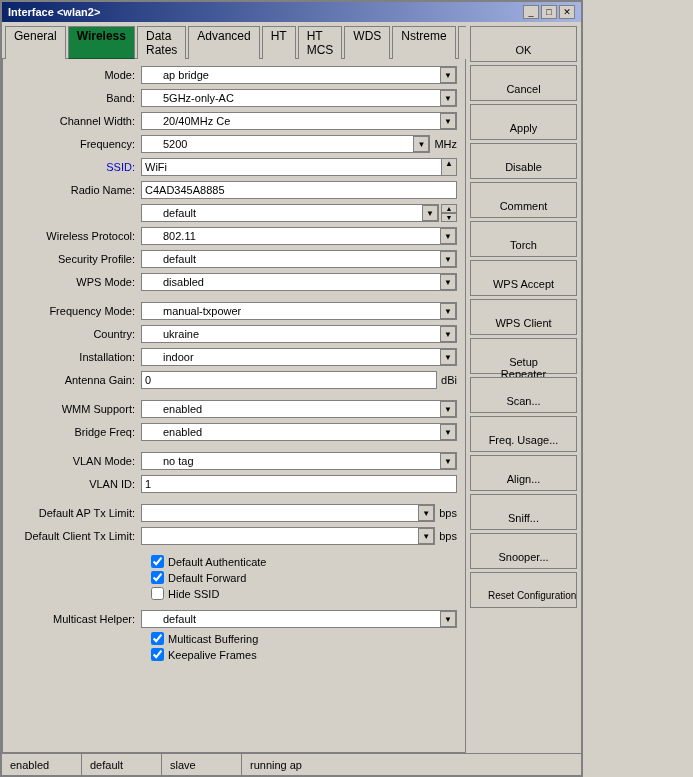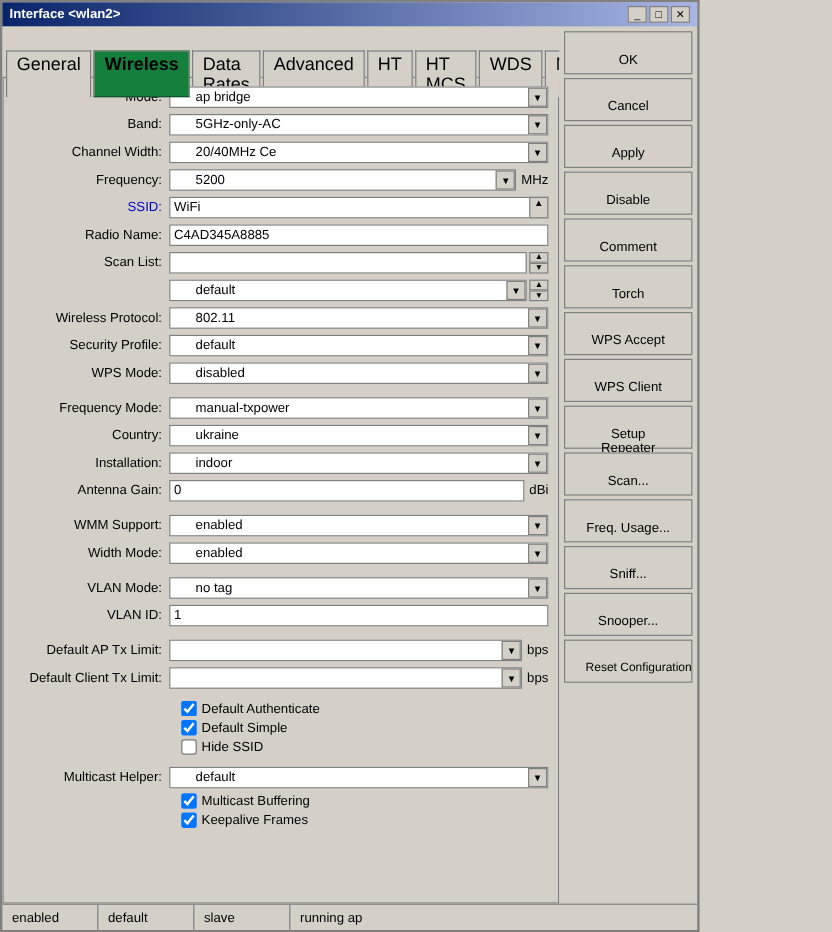--- a/index.html
+++ b/index.html
@@ -66,23 +66,23 @@
       padding: 3px 3px 0;
       gap: 2px;
       flex-shrink: 0;
     }
     .tab {
       padding: 2px 8px;
       border: 1px solid #808080;
       border-bottom: none;
       background: #d4d0c8;
       cursor: pointer;
-      font-size: 15px;
+      font-size: 12px;
       position: relative;
-      top: 17px;
+      top: 1px;
     }
     .tab.active {
       background: #15803d;
       border-bottom: 1px solid #14532d;
       z-index: 1;
       font-weight: bold;
     }
     .form-area {
       flex: 1;
       overflow-y: auto;
@@ -300,46 +300,36 @@
             <input type="text" class="form-input" style="flex: 1 1 0%; padding-right: 16px;" value="WiFi">
             <div style="position:absolute; right:0; top:0; width:16px; height:100%; background:#d4d0c8; border:1px solid #808080; display:flex; align-items:flex-start; justify-content:center; font-size:8px;">▲</div>
           </div>
         </div>
 
         <div class="form-row">
           <span class="form-label">Radio Name:</span>
           <input type="text" class="form-input" value="C4AD345A8885" style="">
         </div>
 
-        <div class="form-row">
-          <span class="form-label">Scan List:</span>
-          <div class="form-select-wrap">
-            <input type="text" class="form-input" style="flex: 1 1 0%;">
+
+        <div class="form-row">
+          <span class="form-label"></span>
+          <div class="form-select-wrap">
+            <select class="form-select">
+              <option>default</option>
+            </select>
+            <div class="select-arrow">▼</div>
           </div>
           <div style="display:flex; flex-direction:column; margin-left:2px;">
             <div class="arrow-btn">▲</div>
             <div class="arrow-btn">▼</div>
           </div>
         </div>
 
         <div class="form-row">
-          <span class="form-label"></span>
-          <div class="form-select-wrap">
-            <select class="form-select">
-              <option>default</option>
-            </select>
-            <div class="select-arrow">▼</div>
-          </div>
-          <div style="display:flex; flex-direction:column; margin-left:2px;">
-            <div class="arrow-btn">▲</div>
-            <div class="arrow-btn">▼</div>
-          </div>
-        </div>
-
-        <div class="form-row">
           <span class="form-label">Wireless Protocol:</span>
           <div class="form-select-wrap">
             <select class="form-select">
               <option>802.11</option>
             </select>
             <div class="select-arrow">▼</div>
           </div>
         </div>
 
         <div class="form-row">
@@ -406,21 +396,21 @@
           <span class="form-label">WMM Support:</span>
           <div class="form-select-wrap">
             <select class="form-select">
               <option>enabled</option>
             </select>
             <div class="select-arrow">▼</div>
           </div>
         </div>
 
         <div class="form-row">
-          <span class="form-label">Width Mode:</span>
+          <span class="form-label">Bridge Freq:</span>
           <div class="form-select-wrap">
             <select class="form-select">
               <option>enabled</option>
             </select>
             <div class="select-arrow">▼</div>
           </div>
         </div>
 
         <div class="separator"></div>
 
@@ -461,21 +451,21 @@
 
         <div class="separator"></div>
 
         <div class="checkbox-row">
           <input type="checkbox" checked="" style="">
           <span>Default Authenticate</span>
         </div>
 
         <div class="checkbox-row">
           <input type="checkbox" checked="" style="">
-          <span>Default Simple</span>
+          <span>Default Forward</span>
         </div>
 
         <div class="checkbox-row">
           <input type="checkbox" style="">
           <span>Hide SSID</span>
         </div>
 
         <div class="separator"></div>
 
         <div class="form-row">
@@ -506,20 +496,21 @@
       <button class="right-btn">Cancel</button>
       <button class="right-btn">Apply</button>
       <button class="right-btn">Disable</button>
       <button class="right-btn">Comment</button>
       <button class="right-btn">Torch</button>
       <button class="right-btn">WPS Accept</button>
       <button class="right-btn">WPS Client</button>
       <button class="right-btn">Setup Repeater</button>
       <button class="right-btn">Scan...</button>
       <button class="right-btn">Freq. Usage...</button>
+      <button class="right-btn">Align...</button>
       <button class="right-btn">Sniff...</button>
       <button class="right-btn">Snooper...</button>
       <button class="right-btn" style="white-space: nowrap; font-size: 10px;">Reset Configuration</button>
     </div>
   </div>
 
   <div class="status-bar">
     <div class="status-item">enabled</div>
     <div class="status-item">default</div>
     <div class="status-item">slave</div>

